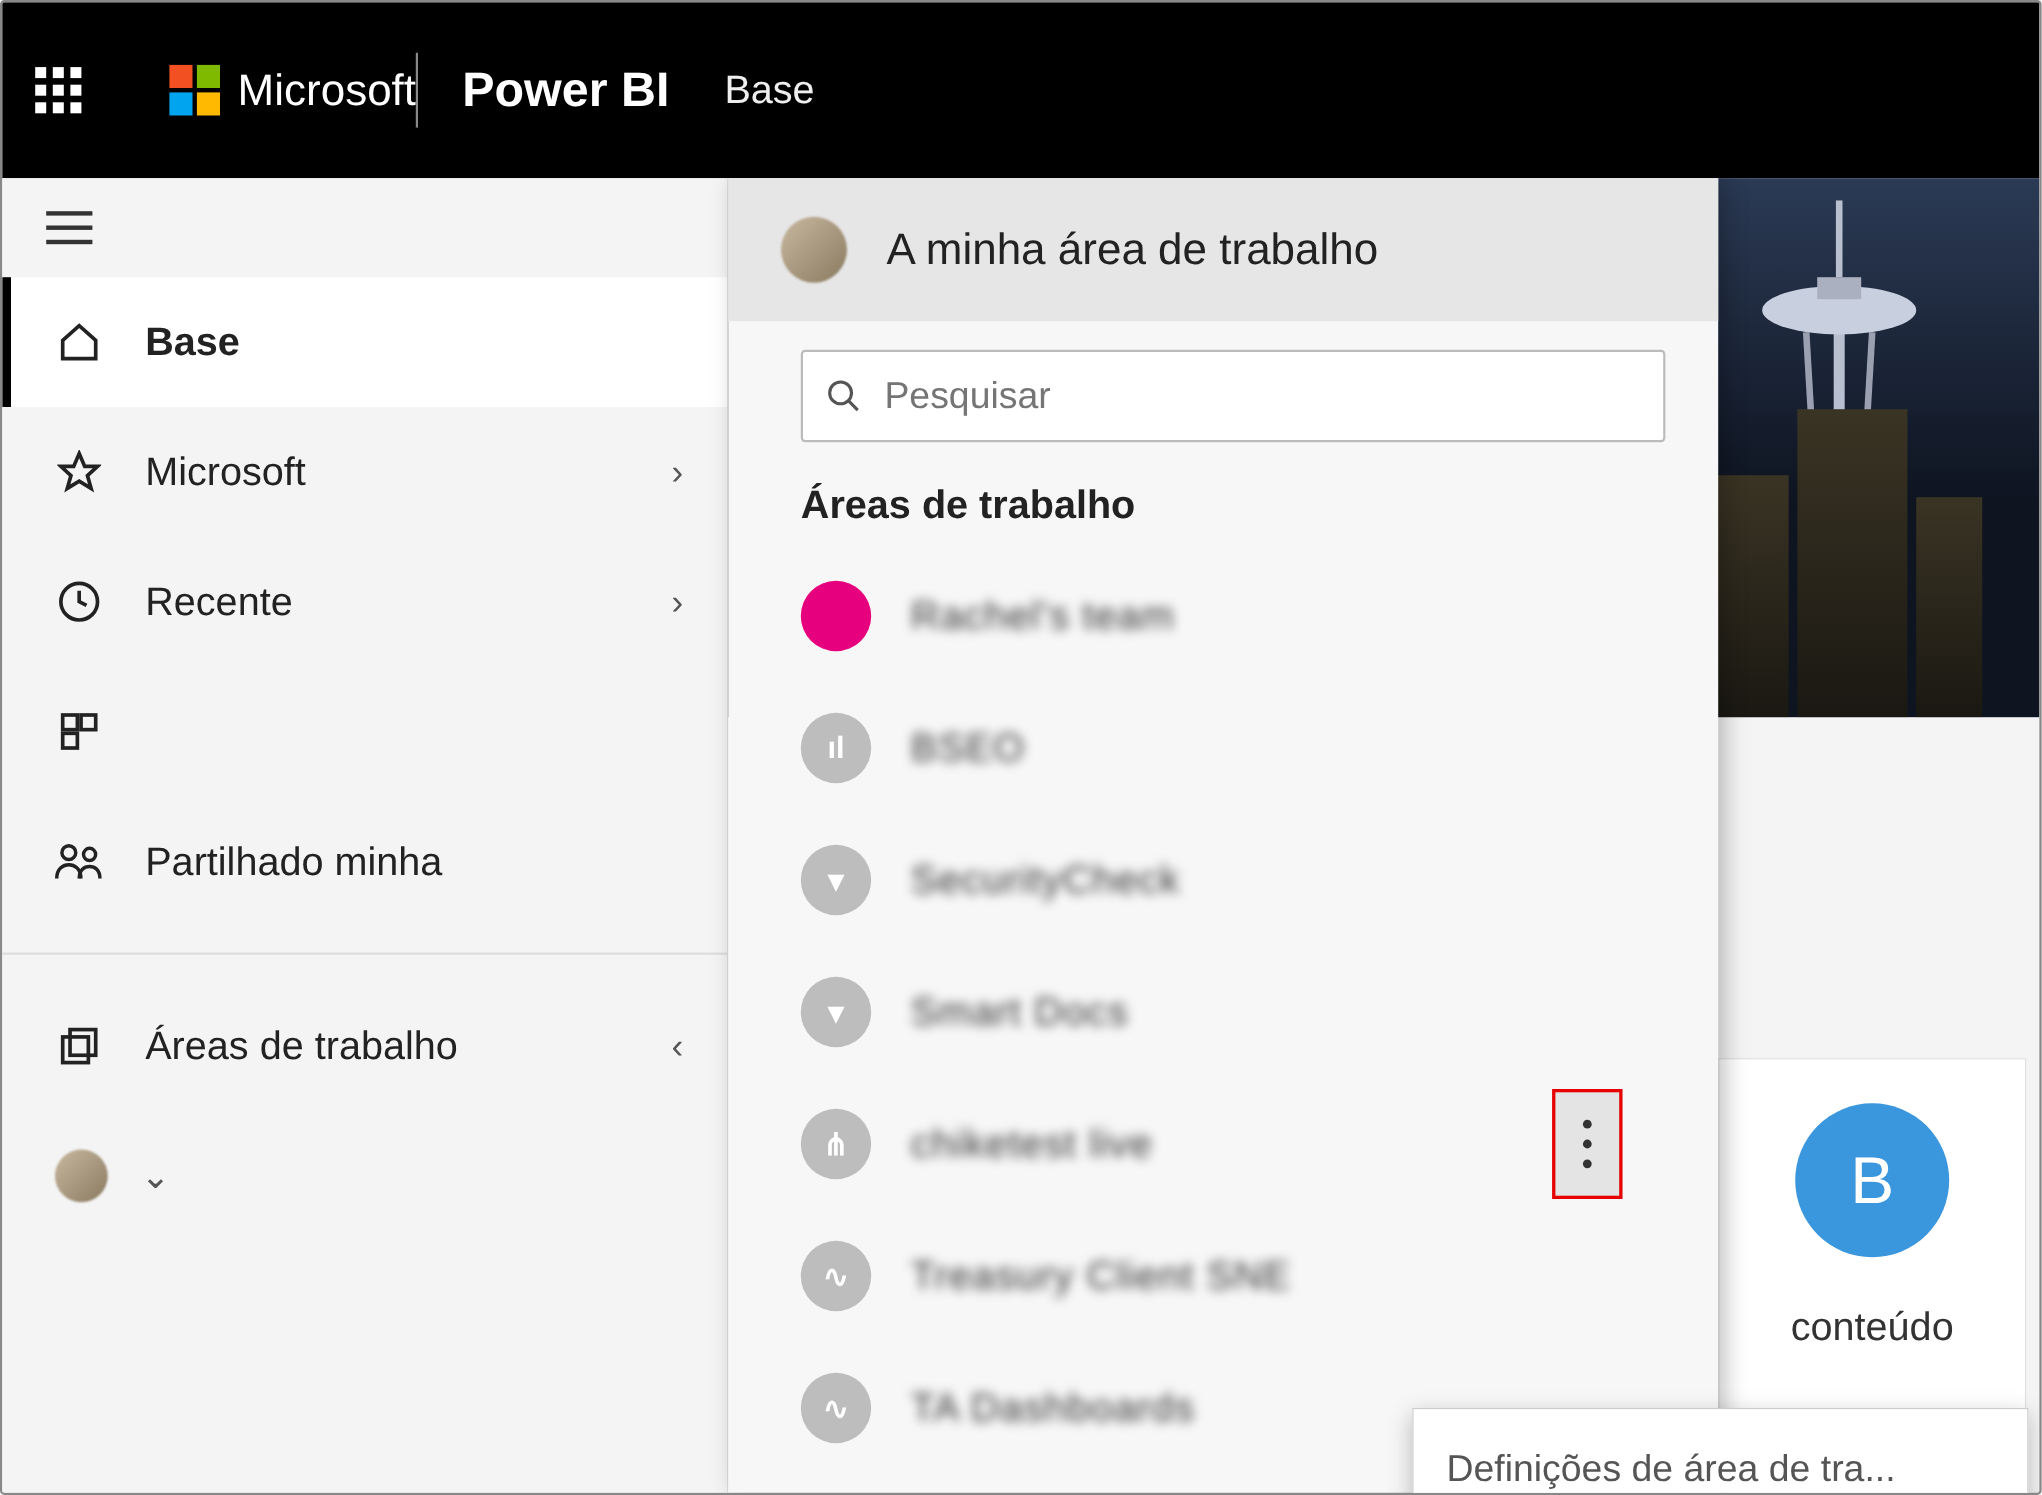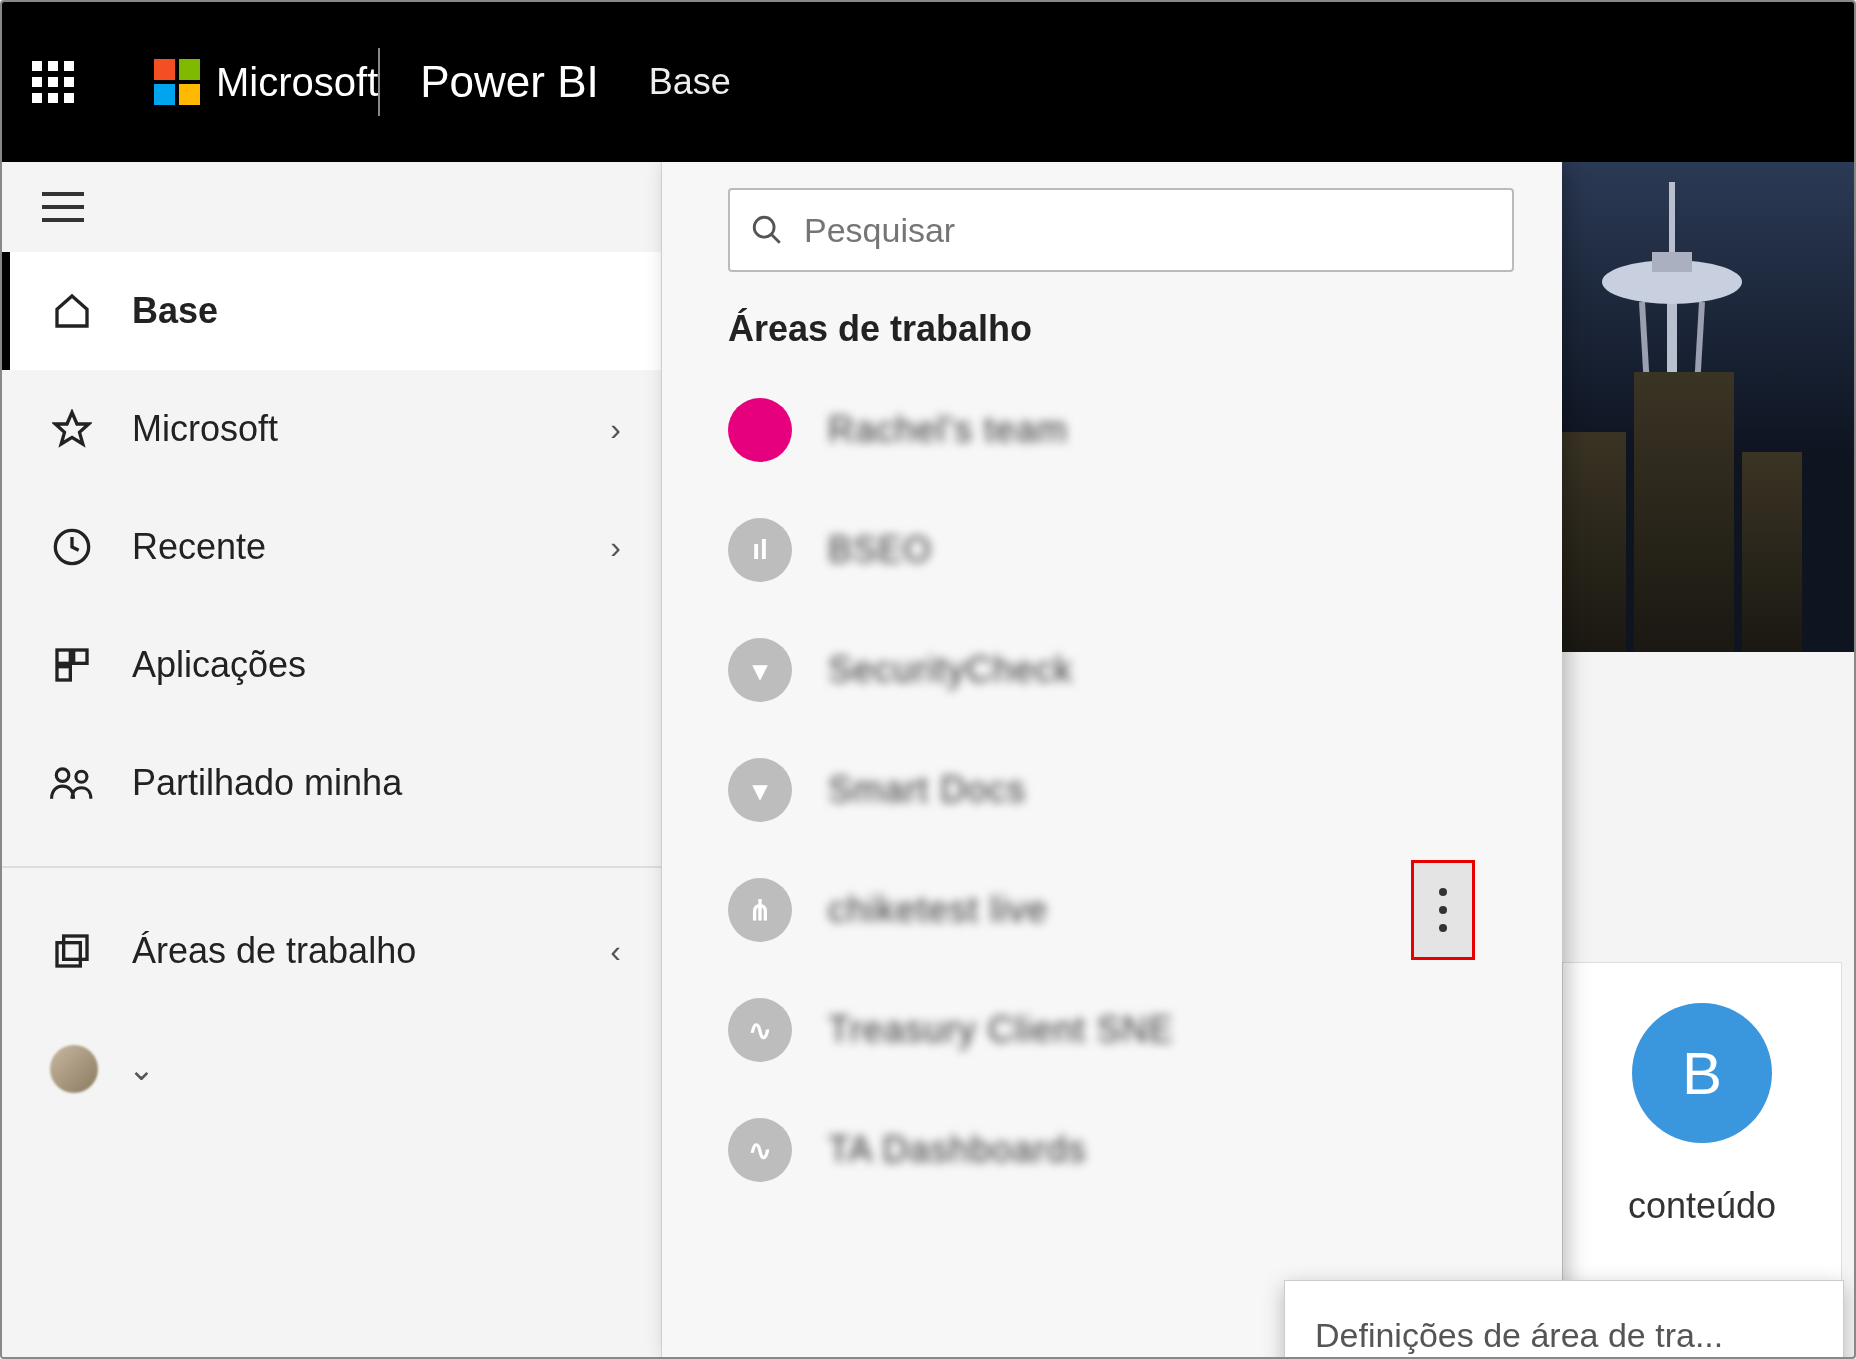--- a/index.html
+++ b/index.html
@@ -38,21 +38,21 @@
     grid-template-rows: 1fr 1fr;
     gap: 4px;
     margin-right: 16px;
   }
   .ms-logo .q1 { background: #f25022; }
   .ms-logo .q2 { background: #7fba00; }
   .ms-logo .q3 { background: #00a4ef; }
   .ms-logo .q4 { background: #ffb900; }
   .ms-text { font-size: 40px; font-weight: 400; }
   .divider { width: 2px; height: 68px; background: #888; margin-right: 40px; }
-  .product { font-size: 44px; font-weight: 400; margin-right: 50px; }
+  .product { font-size: 44px; font-weight: 700; margin-right: 50px; }
   .breadcrumb { font-size: 36px; font-weight: 400; color: #eee; }
 
   
   .main { display: flex; height: calc(100% - 160px); position: relative; }
 
   
   .sidebar {
     width: 660px;
     background: #f4f4f4;
     border-right: 1px solid #ddd;
@@ -312,21 +312,20 @@
     </div>
 
     <div class="nav-item">
       <span class="nav-icon">
         <svg width="40" height="40" viewBox="0 0 24 24" fill="none" stroke="#222" stroke-width="2">
             <rect x="3" y="3" width="8" height="8"></rect>
             <rect x="13" y="3" width="8" height="8"></rect>
             <rect x="3" y="13" width="8" height="8"></rect>
           </svg>
       </span>
-      <span class="nav-label">Aplicações</span>
     </div>
 
     <div class="nav-item">
       <span class="nav-icon">
         <svg width="44" height="40" viewBox="0 0 28 24" fill="none" stroke="#222" stroke-width="2">
             <circle cx="8" cy="7" r="4"></circle>
             <path d="M1 22 C1 16 5 14 8 14 C11 14 15 16 15 22"></path>
             <circle cx="20" cy="8" r="3.5"></circle>
             <path d="M14 22 C14 17 17 15 20 15 C23 15 26 17 26 22"></path>
           </svg>
@@ -347,20 +346,24 @@
       <span class="nav-chevron">‹</span>
     </div>
 
     <div class="nav-item">
       <span class="avatar-small"></span>
       <span class="nav-chevron">⌄</span>
     </div>
   </div>
 
   <div class="flyout">
+    <div class="flyout-header">
+      <div class="flyout-avatar"></div>
+      <div class="flyout-title">A minha área de trabalho</div>
+    </div>
     <div class="search-wrap">
       <div class="search-box">
         <svg width="34" height="34" viewBox="0 0 24 24" fill="none" stroke="#555" stroke-width="2">
             <circle cx="10" cy="10" r="7"></circle>
             <line x1="15" y1="15" x2="21" y2="21"></line>
           </svg>
         <input type="text" placeholder="Pesquisar" style="">
       </div>
     </div>
     <div class="section-label">Áreas de trabalho</div>

